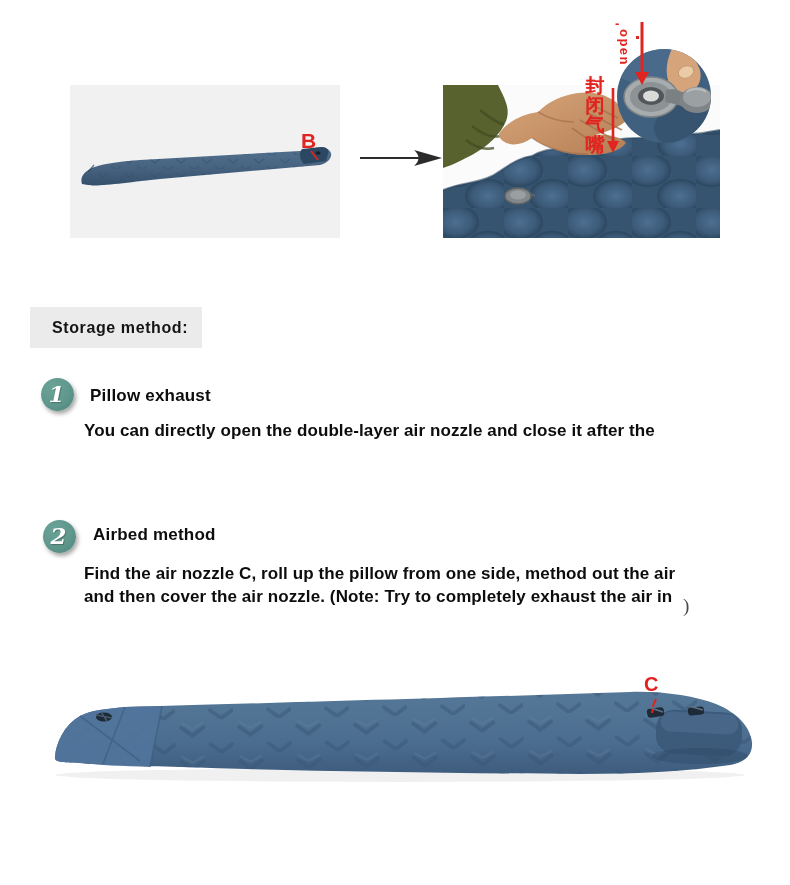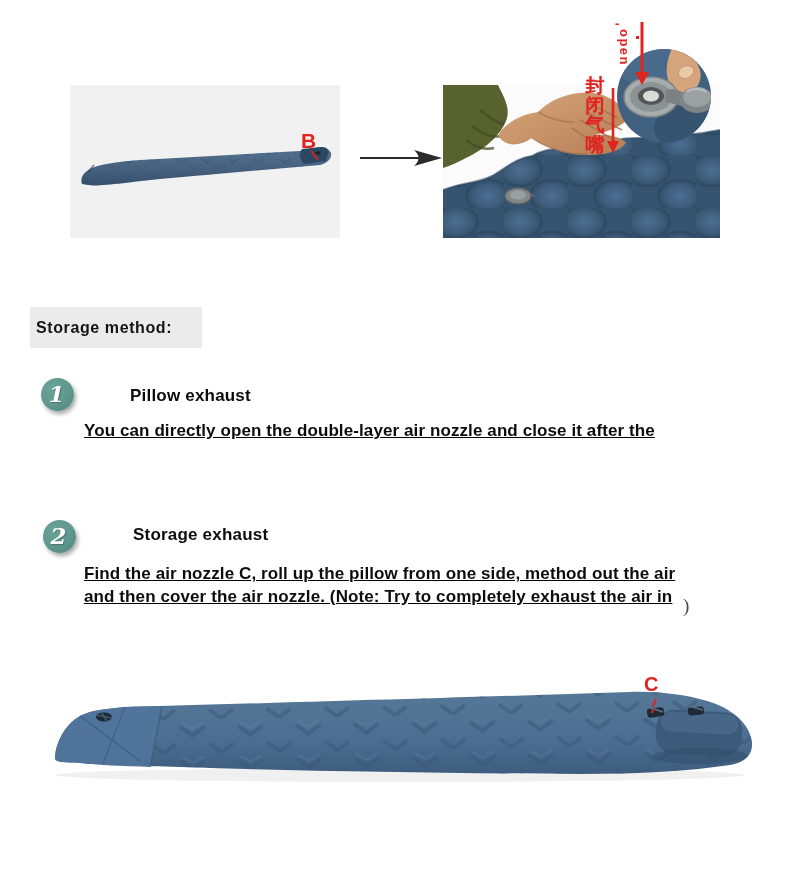--- a/index.html
+++ b/index.html
@@ -27,44 +27,44 @@
     align-items:center;
   }
   .cjk-col span{
     font-size:19px;line-height:19.5px;font-weight:bold;color:#e02420;
     text-shadow:0 0 1px rgba(224,36,32,.6);
   }
 
   
   .storage-box{
     left:30px;top:307px;width:172px;height:41px;background:#ebebeb;
-    display:flex;align-items:center;padding-left:6px;box-sizing:border-box;
+    display:flex;align-items:center;padding-left:22px;box-sizing:border-box;
   }
   .storage-box span{
     font-size:16px;font-weight:bold;color:#141414;letter-spacing:.6px;
   }
 
   
   .step-circle{
     width:33px;height:33px;border-radius:50%;
     background:radial-gradient(circle at 35% 30%, #6ba399 0%, #5f978d 55%, #4f837a 100%);
     box-shadow:2px 3px 4px rgba(0,0,0,.35);
     display:flex;align-items:center;justify-content:center;
   }
   .step-circle span{
     font-family:"DejaVu Serif",serif;font-style:italic;font-weight:bold;
     font-size:23px;color:#ffffff;line-height:1;transform:translate(-1px,-1px);
     text-shadow:1px 1px 1px rgba(0,0,0,.25);
   }
   .circle-1{left:41px;top:378px;}
   .circle-2{left:43px;top:520px;}
-  .step-title{font-size:17px;font-weight:bold;color:#0d0d0d;letter-spacing:.2px;margin-left:40px;}
+  .step-title{font-size:17px;font-weight:bold;color:#0d0d0d;letter-spacing:.2px;}
   .title-1{left:90px;top:386px;}
   .title-2{left:93px;top:525px;}
-  .step-body{width:660px;text-decoration:underline;}
+  .step-body{width:660px;}
   .step-body div{
     font-size:17px;font-weight:bold;color:#0d0d0d;line-height:23px;
     white-space:nowrap;letter-spacing:.1px;
   }
   .body-1{left:84px;top:419px;}
   .body-2{left:84px;top:562px;}
 
   .stray-paren{left:683px;top:595px;font-size:19px;color:#4a4a4a;
     font-family:"Liberation Serif",serif;}
 
@@ -218,21 +218,21 @@
   <span>1</span>
 </div>
 <span class="abs step-title title-1">Pillow exhaust</span>
 <div class="abs step-body body-1">
   <div>You can directly open the double-layer air nozzle and close it after the</div>
 </div>
 
 <div class="abs step-circle circle-2">
   <span>2</span>
 </div>
-<span class="abs step-title title-2">Storage exhaust</span>
+<span class="abs step-title title-2">Airbed method</span>
 <div class="abs step-body body-2">
   <div>Find the air nozzle C, roll up the pillow from one side, method out the air</div>
   <div>and then cover the air nozzle. (Note: Try to completely exhaust the air in</div>
 </div>
 
 <span class="abs stray-paren">)</span>
 
 <svg class="abs bottom-photo" viewBox="0 0 790 230">
   <defs>
     <linearGradient id="padG" x1="0" y1="0" x2="0" y2="1">

